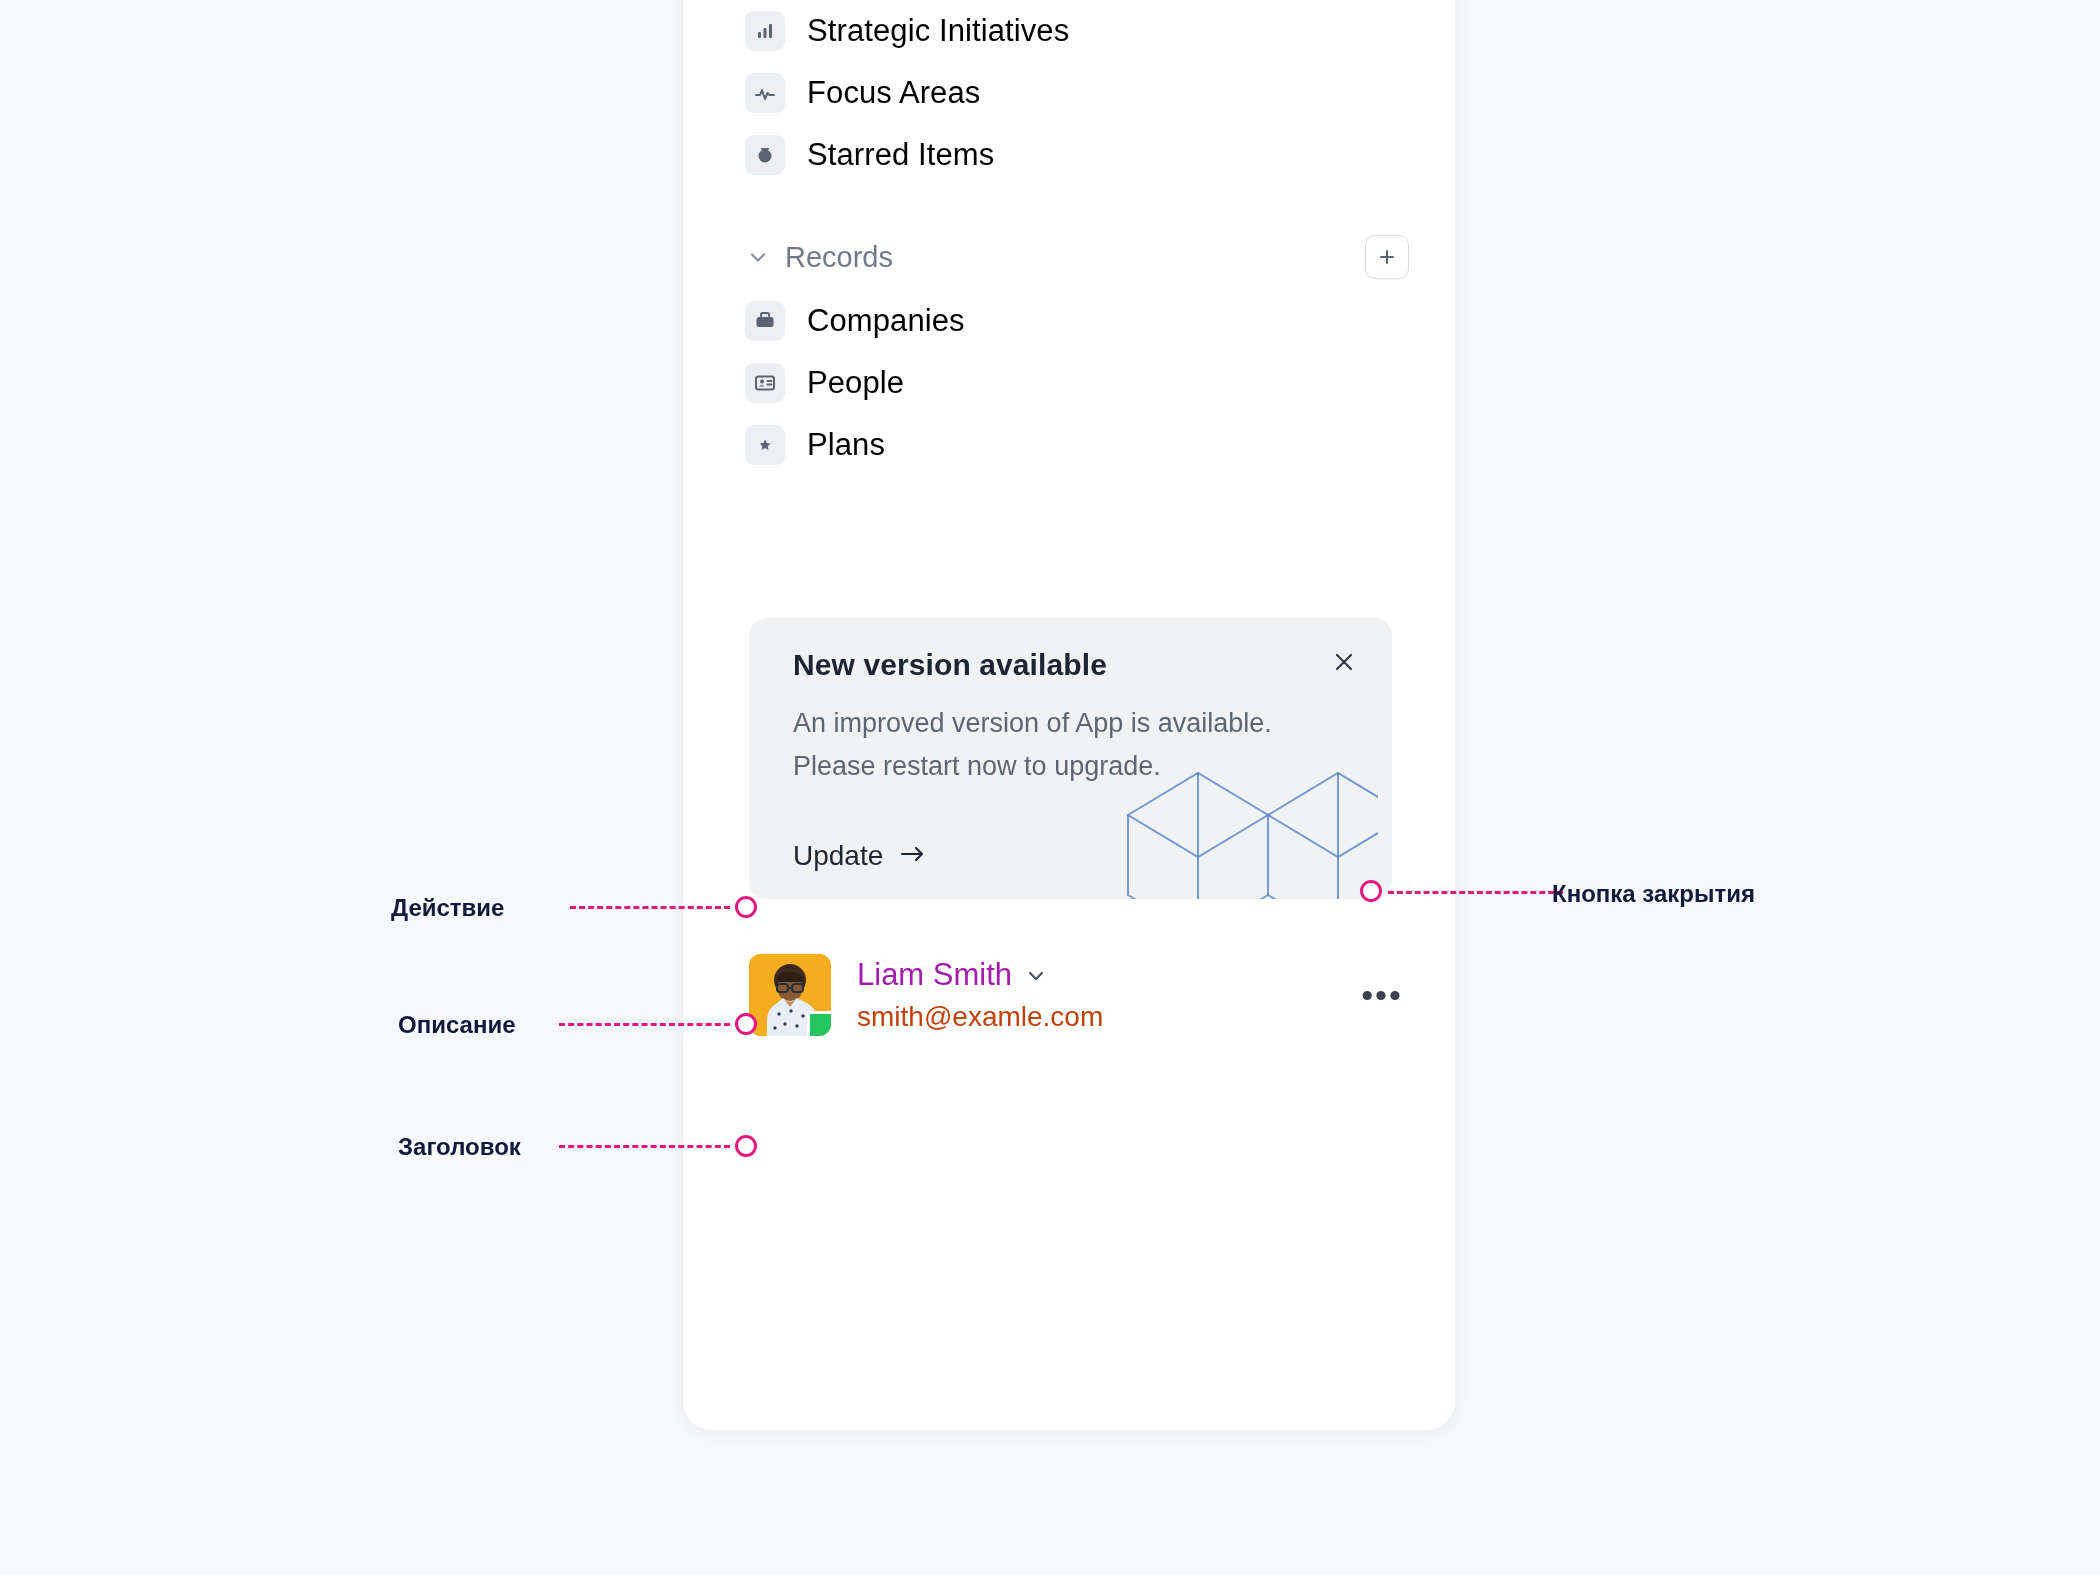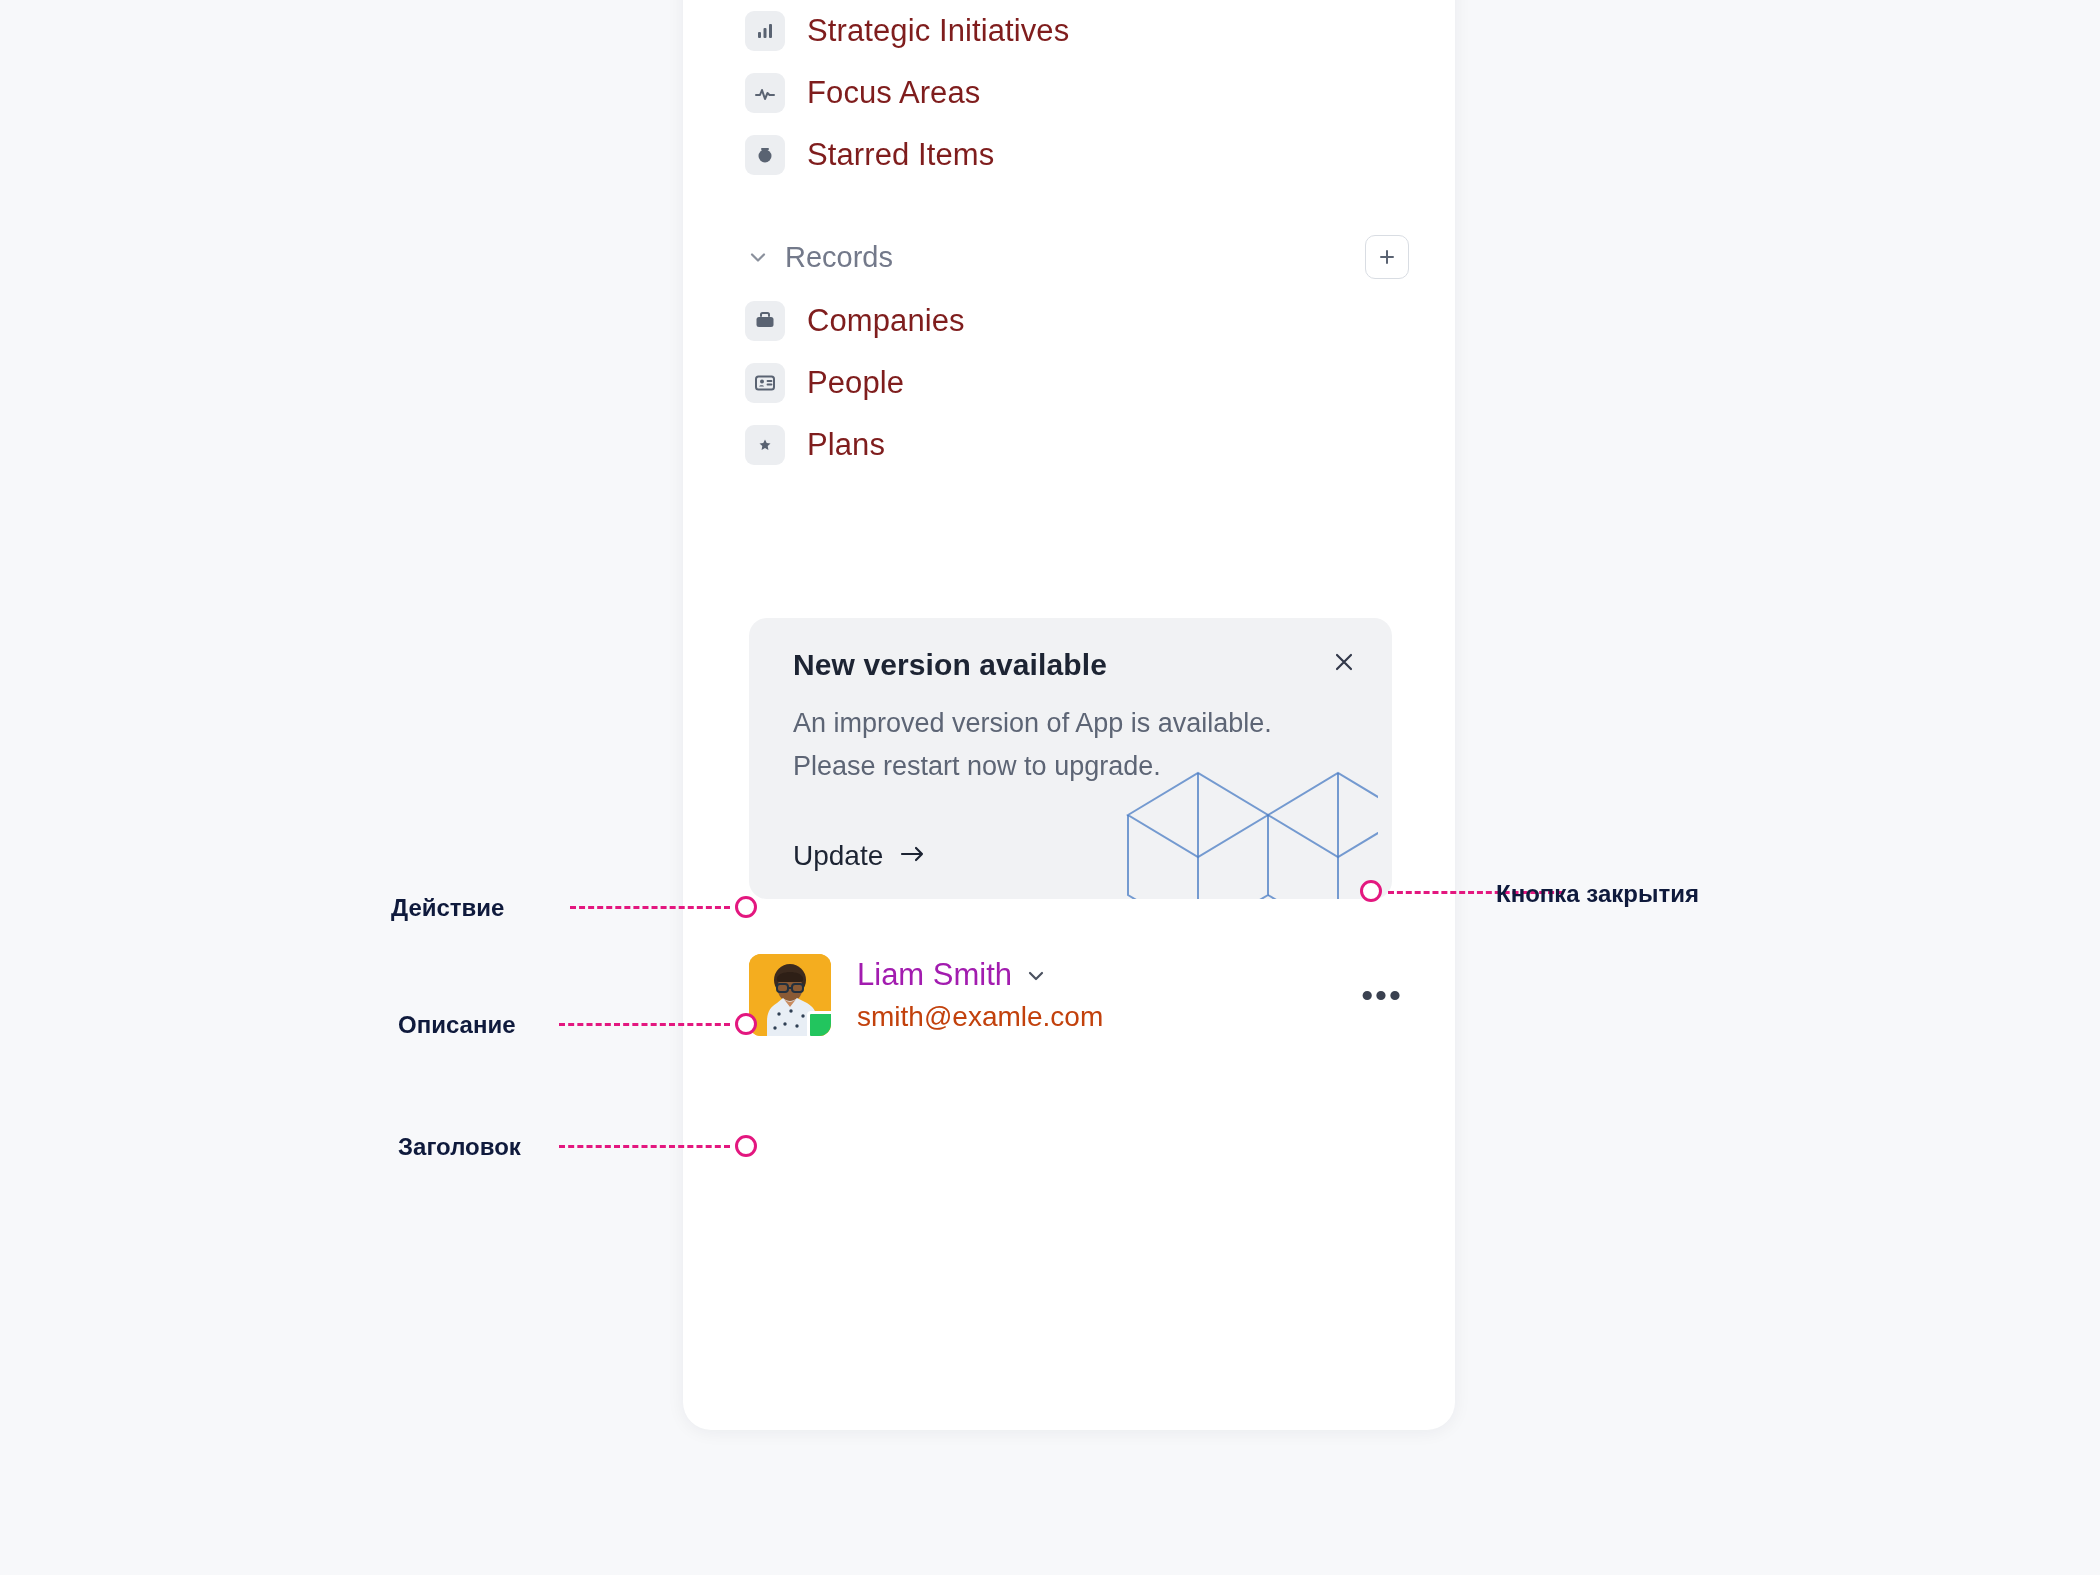--- a/index.html
+++ b/index.html
@@ -40,21 +40,21 @@
     display: flex;
     align-items: center;
     gap: 22px;
     height: 62px;
     padding: 0 46px 0 62px;
     box-sizing: border-box;
     cursor: pointer;
   }
   .nav-item .label {
     font-size: 31px;
-    color: #7f1d1d;
+    color: #000000;
     letter-spacing: 0.1px;
   }
 
   .sq-icon {
     width: 40px;
     height: 40px;
     border-radius: 9px;
     background: #eceef1;
     display: flex;
     align-items: center;
@@ -405,13 +405,13 @@
 <div class="anno-label" style="left:398px; top:1011px;">Описание</div>
 <div class="anno-line" style="left:559px; top:1023px; width:171px;"></div>
 <div class="anno-dot" style="left:735px; top:1013px;"></div>
 
 <div class="anno-label" style="left:398px; top:1133px;">Заголовок</div>
 <div class="anno-line" style="left:559px; top:1145px; width:171px;"></div>
 <div class="anno-dot" style="left:735px; top:1135px;"></div>
 
 <div class="anno-dot" style="left:1360px; top:880px;"></div>
 <div class="anno-line" style="left:1388px; top:891px; width:175px;"></div>
-<div class="anno-label" style="left:1496px; top:880px;">Кнопка закрытия</div>
+<div class="anno-label" style="left:1552px; top:880px;">Кнопка закрытия</div>
 
 </body></html>

